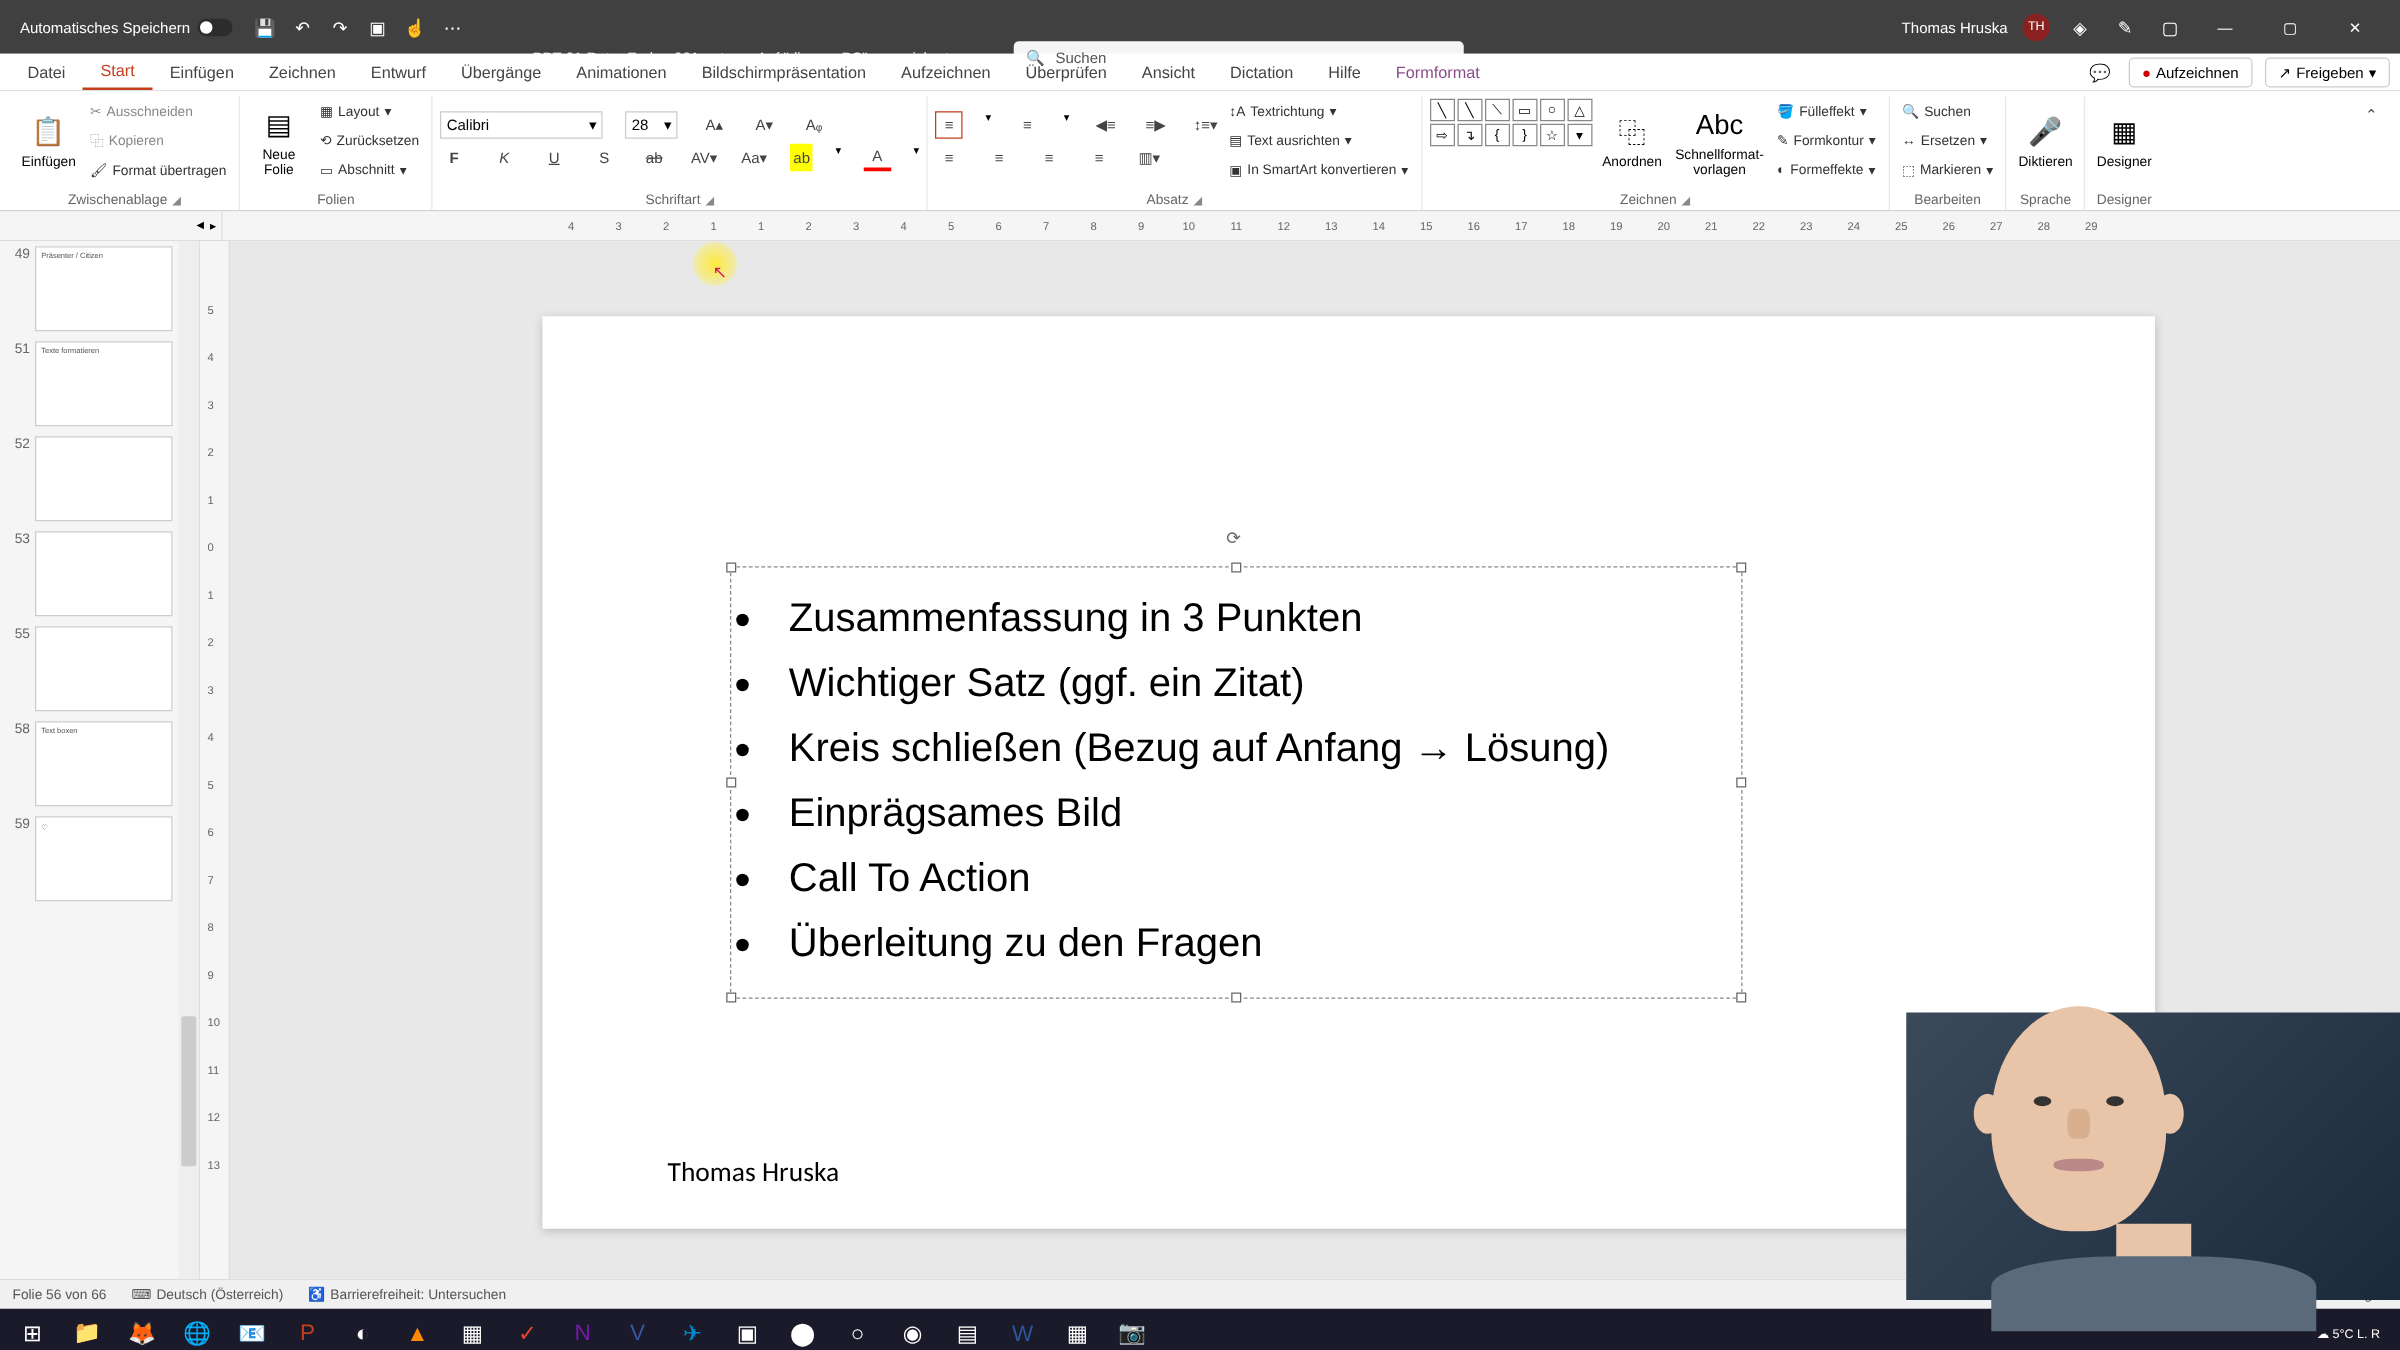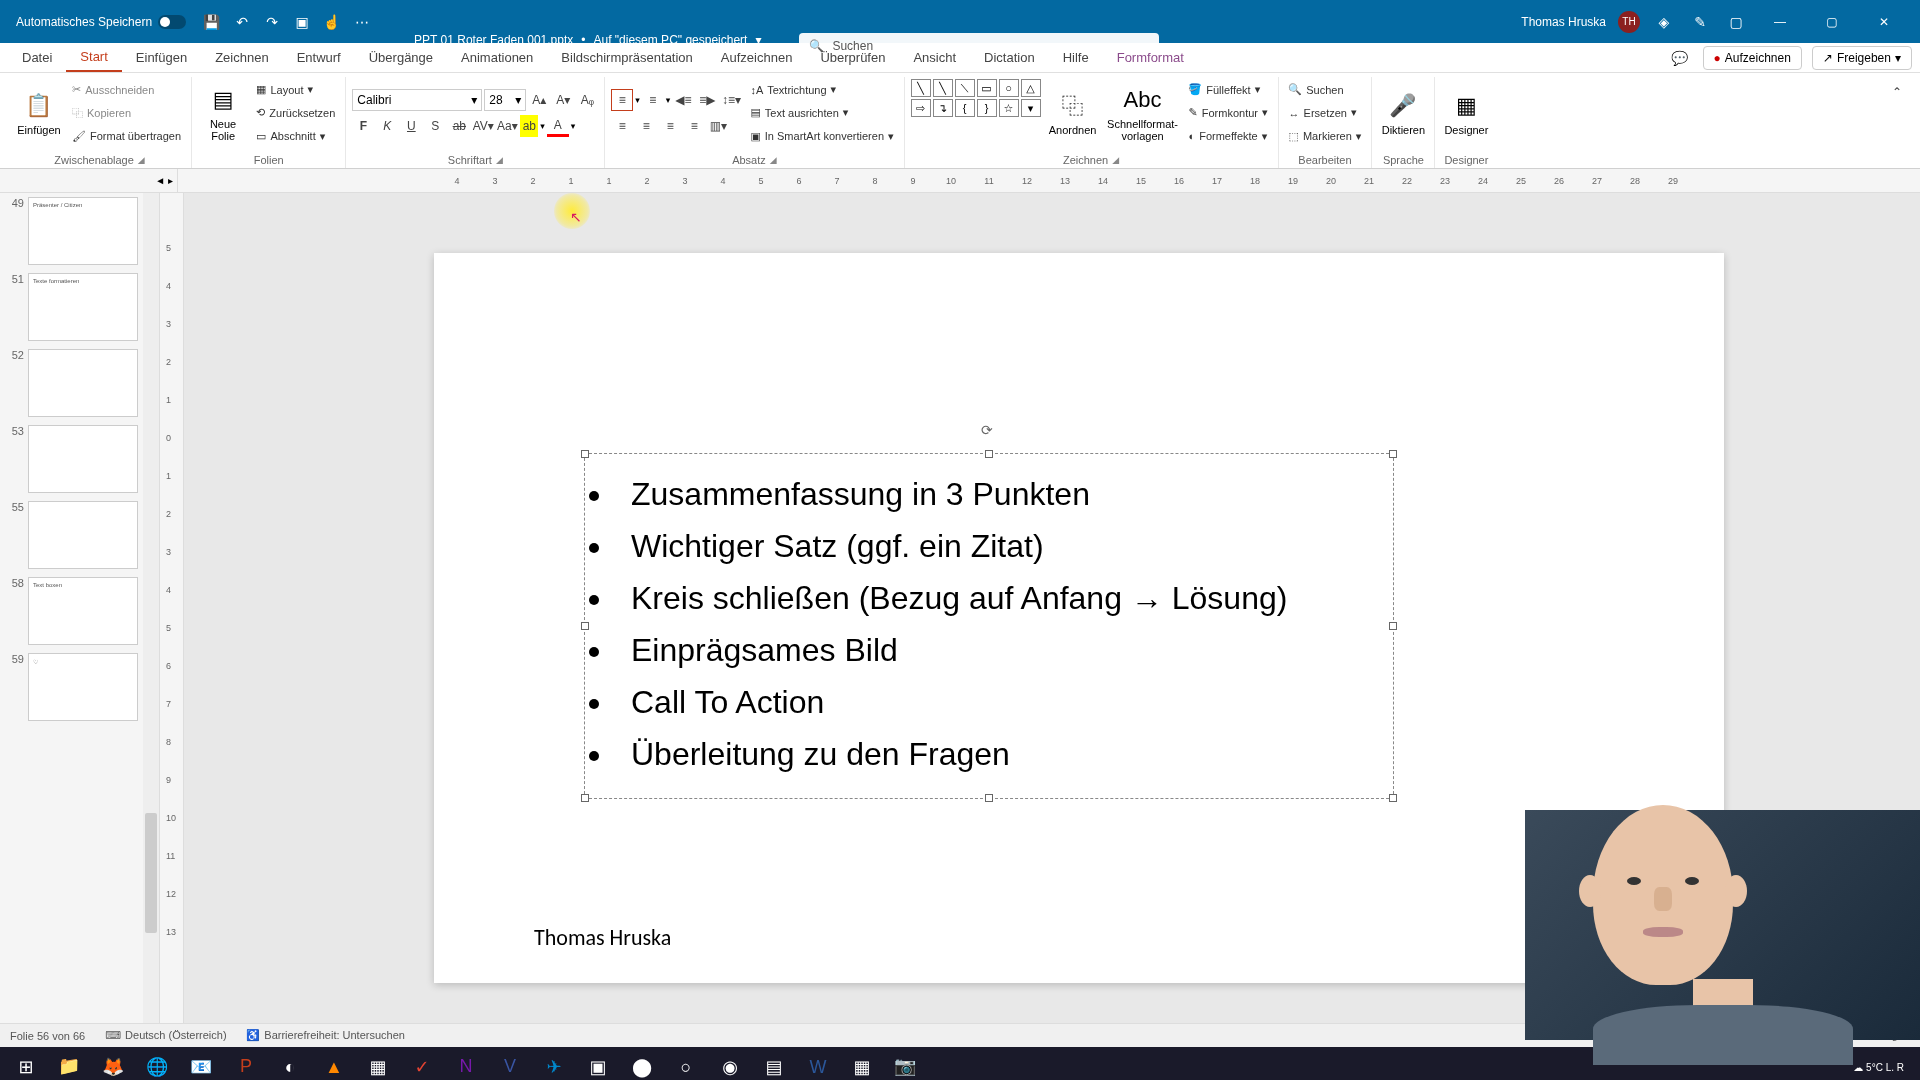--- a/index.html
+++ b/index.html
@@ -1,25 +1,25 @@
 <!DOCTYPE html>
 <html><head>
 <meta charset="utf-8">
 <style>
 * { margin: 0; padding: 0; box-sizing: border-box; font-family: 'Segoe UI', sans-serif; }
 body { width: 1920px; height: 1080px; background: #f0f0f0; overflow: hidden; position: relative; }
 
 
-.titlebar { height: 43px; background: #0369a1; display: flex; align-items: center; color: white; font-size: 12px; padding: 0 8px; }
+.titlebar { height: 43px; background: #404040; display: flex; align-items: center; color: white; font-size: 12px; padding: 0 8px; gap: 12px; }
 .titlebar-left { display: flex; align-items: center; gap: 6px; }
 .autosave { display: flex; align-items: center; gap: 6px; padding: 0 8px; }
 .toggle { width: 28px; height: 14px; background: rgba(0,0,0,0.3); border-radius: 7px; position: relative; }
 .toggle::after { content:''; position:absolute; width:10px; height:10px; background:white; border-radius:50%; top:2px; left:2px; }
 .qat-icon { width: 24px; height: 24px; display: flex; align-items: center; justify-content: center; cursor: pointer; font-size: 14px; }
-.title-center { flex: 1; text-align: left; padding-left: 40px; display:flex; gap:8px;margin-top:48px;}
+.title-center { flex: 1; text-align: left; padding-left: 40px; display:flex; align-items:center; gap:8px;margin-top:48px;}
 .search-box { background: rgba(255,255,255,0.95); color:#555; height: 26px; width: 360px; border-radius: 4px; display: flex; align-items: center; padding: 0 10px; gap:8px; margin-left:30px;}
 .titlebar-right { display: flex; align-items: center; gap: 12px; padding-right: 8px; }
 .user-badge { width:22px; height:22px; border-radius:50%; background:#8b2020; display:flex; align-items:center; justify-content:center; font-size:10px; }
 .win-btn { width: 40px; height: 32px; display:flex; align-items:center; justify-content:center; cursor:pointer; }
 
 
 .ribbon-tabs { height: 30px; background: white; display: flex; align-items: center; padding: 0 8px; border-bottom: 1px solid #e0e0e0; }
 .tab { padding: 0 14px; height: 100%; display:flex; align-items:center; font-size:13px; color:#444; cursor:pointer; }
 .tab.active { border-bottom: 2px solid #c43e1c; color:#c43e1c; font-weight:500; }
 .tab.context { color:#8b4b8b; }
@@ -33,21 +33,21 @@
 .group-label { font-size:11px; color:#666; text-align:right; padding:2px 0; display:flex; justify-content:center; align-items:center; gap:4px;}
 .dlauncher { font-size:9px; color:#888; }
 .big-btn { display:flex; flex-direction:column; align-items:center; justify-content:center; width:50px; height:68px; cursor:pointer; font-size:11px; text-align:center; gap:2px;}
 .big-icon { width:32px; height:32px; display:flex; align-items:center; justify-content:center; font-size:22px;}
 .small-row { display:flex; flex-direction:column; gap:2px; justify-content:space-around; height:68px;}
 .small-btn { display:flex; align-items:center; gap:4px; font-size:11px; padding:1px 4px; cursor:pointer; color:#888;}
 .small-btn.enabled { color:#333; }
 .font-select { width:130px; height:22px; border:1px solid #ccc; font-size:12px; padding:0 4px; display:flex; align-items:center; justify-content:space-between;}
 .size-select { width:42px; height:22px; border:1px solid #ccc; font-size:12px; padding:0 4px; display:flex; align-items:center; justify-content:space-between;}
 .icon-btn { width:22px; height:22px; display:flex; align-items:center; justify-content:center; cursor:pointer; font-size:12px; color:#444;}
-.font-row { display:flex; align-items:center; gap:2px;}
+.font-row { display:flex; gap:18px;}
 .vstack { display:flex; flex-direction:column; gap:4px; height:68px; justify-content:center;}
 .shape-grid { display:grid; grid-template-columns:repeat(6,20px); gap:2px;}
 .shape-cell { width:20px; height:18px; border:1px solid #888; display:flex; align-items:center; justify-content:center; font-size:11px; cursor:pointer;}
 
 
 .ruler-container { display:flex; height:24px; background:#f5f5f5; border-bottom:1px solid #ddd; }
 .ruler-corner { width:178px; border-right:1px solid #ddd; display:flex; align-items:center; justify-content:flex-end; padding-right:4px; font-size:10px;}
 .ruler-h { flex:1; position:relative; font-size:9px; color:#666; display:flex; align-items:center; padding-left:260px;}
 .ruler-tick { display:inline-block; width:38px; text-align:center; }
 

